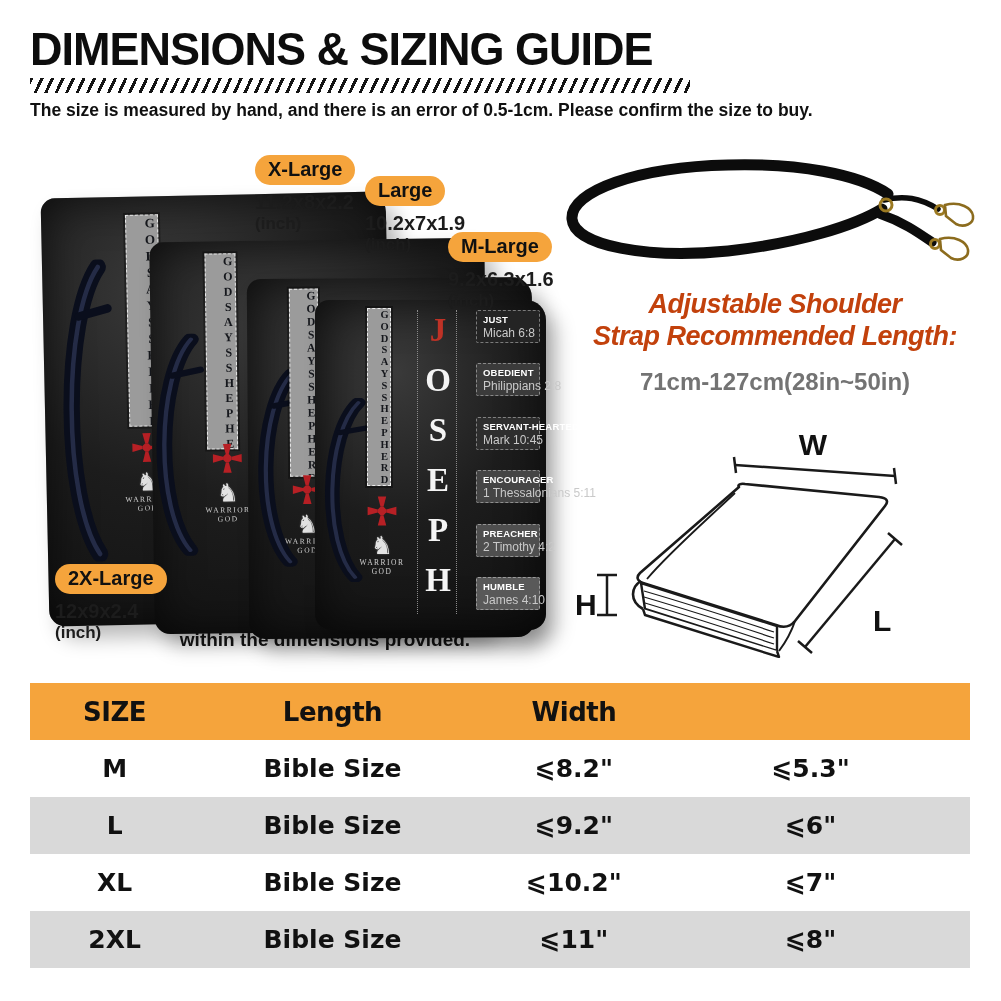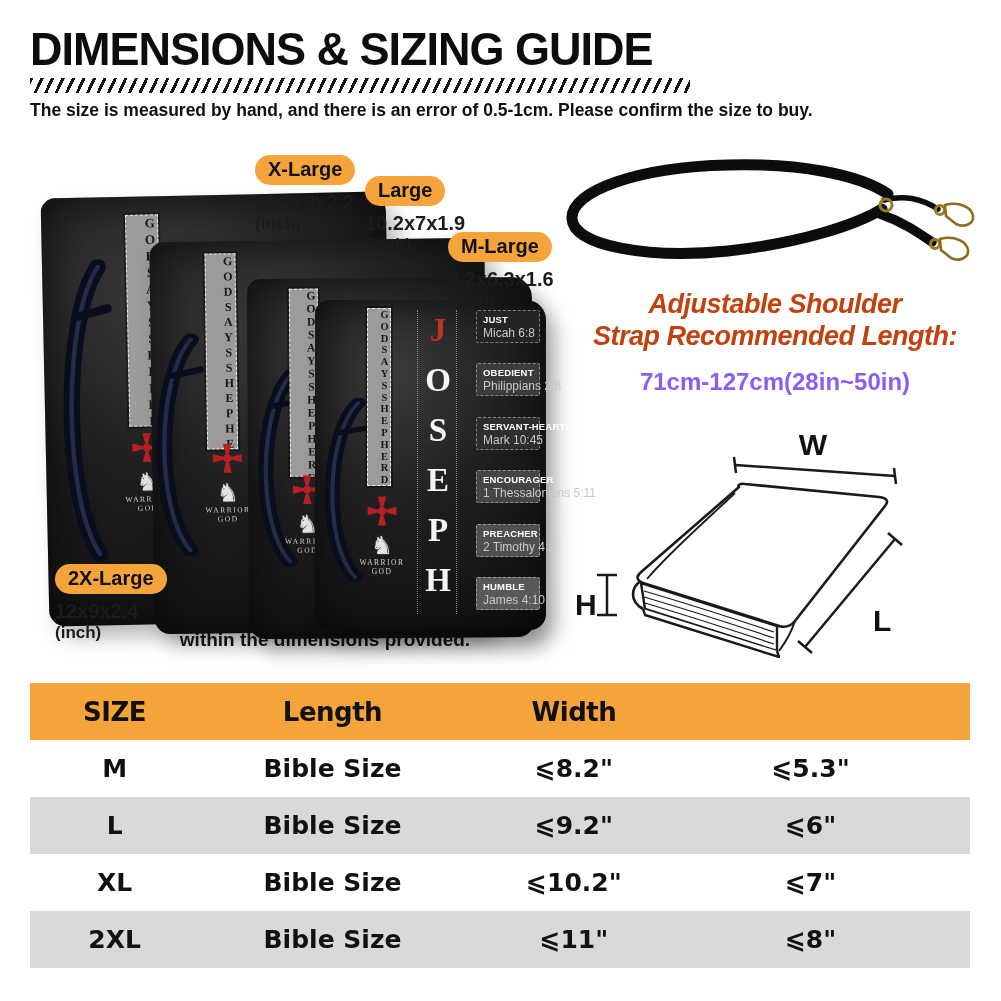--- a/index.html
+++ b/index.html
@@ -81,21 +81,21 @@
   .unit { font-size:17px; font-weight:600; color:#1c1c1c; line-height:19px; }
   .lab-xl  { left:255px; top:155px; }
   .lab-l   { left:365px; top:176px; }
   .lab-ml  { left:448px; top:232px; }
   .lab-2xl { left:55px;  top:564px; }
 
   
   .strap-svg { position:absolute; left:558px; top:158px; width:440px; height:112px; }
   .strap-text { position:absolute; left:570px; top:288px; width:410px; text-align:center; }
   .strap-text .h1 { font-size:27px; font-weight:800; color:#c2410c; line-height:32px; letter-spacing:-0.5px;font-style:italic; }
-  .strap-text .range { margin-top:16px; font-size:24px; font-weight:700; color:#8b5cf6; }
+  .strap-text .range { margin-top:16px; font-size:24px; font-weight:700; color:#737373; }
 
   
   .book-svg { position:absolute; left:555px; top:423px; width:445px; height:235px; }
   .book-svg text { font-family:"Liberation Sans", sans-serif; font-weight:800; font-size:30px; fill:#111; }
 
   
   .note { position:absolute; left:105px; top:627px; width:440px; text-align:center;
           font-size:19px; font-weight:600; color:#161616; line-height:26px; }
 
   

